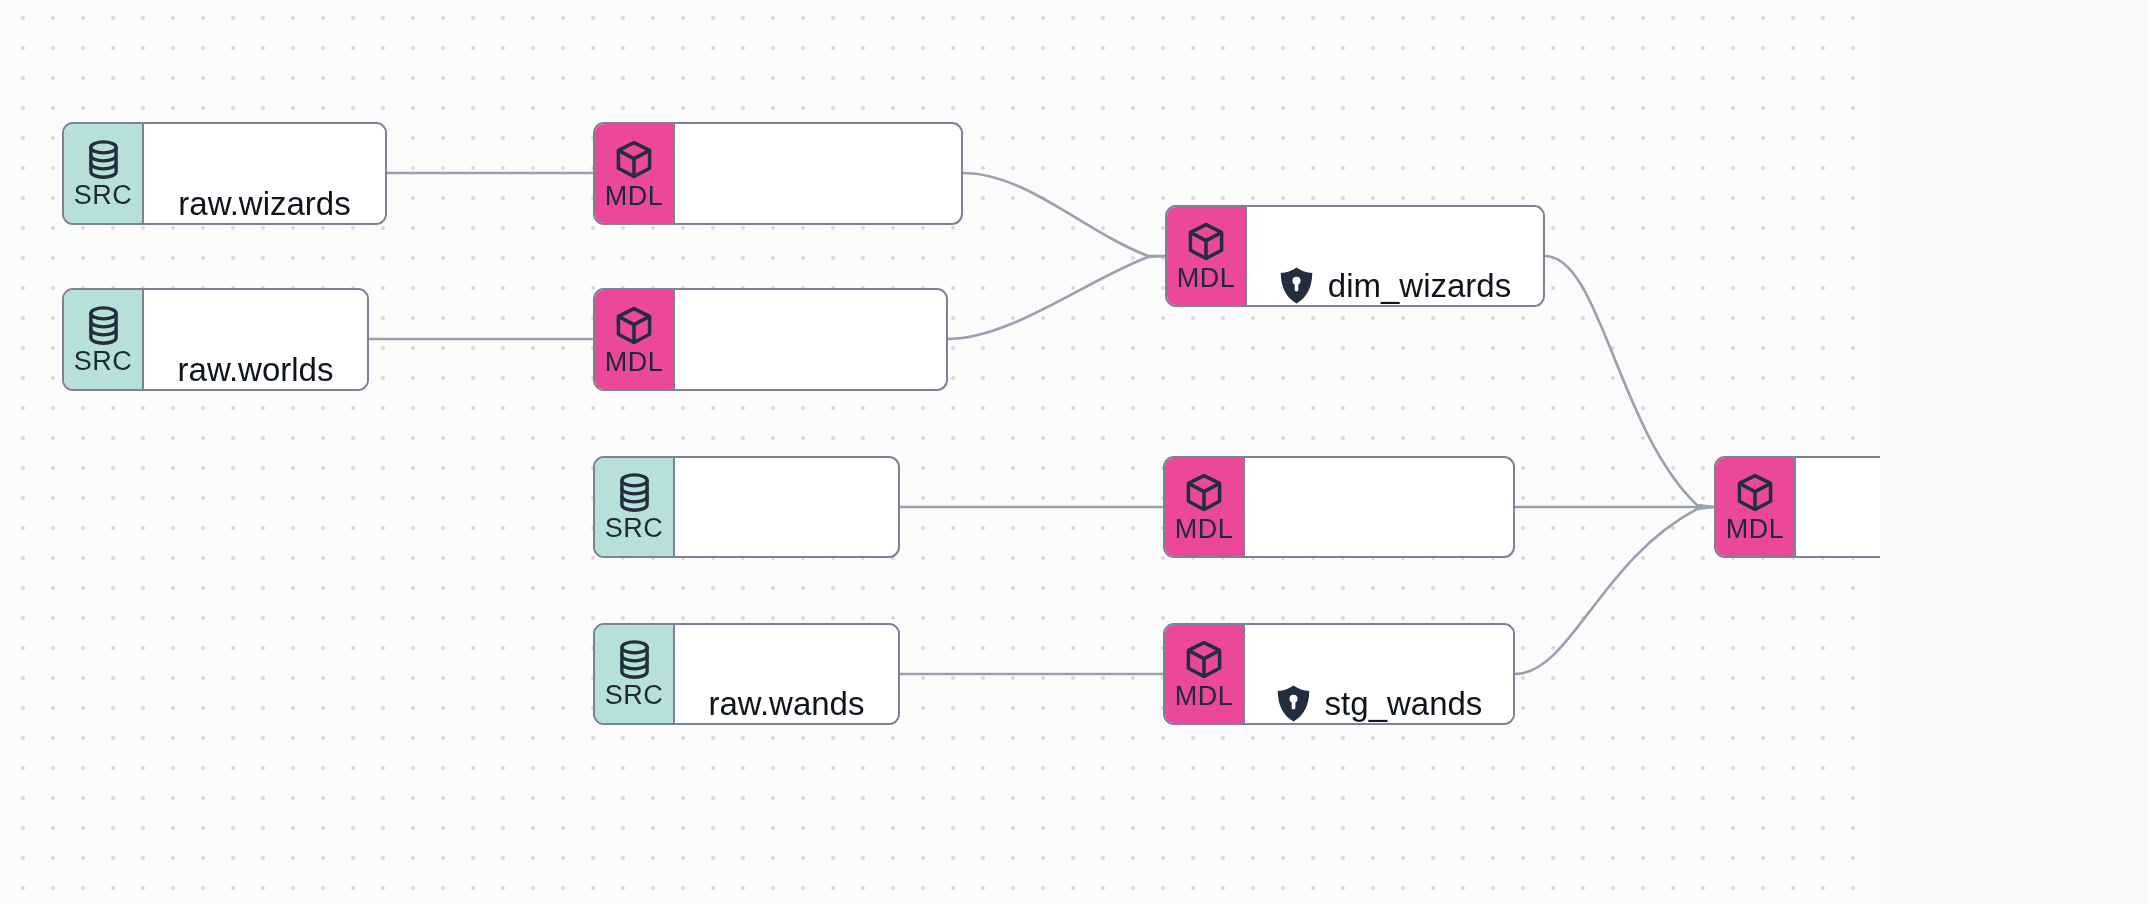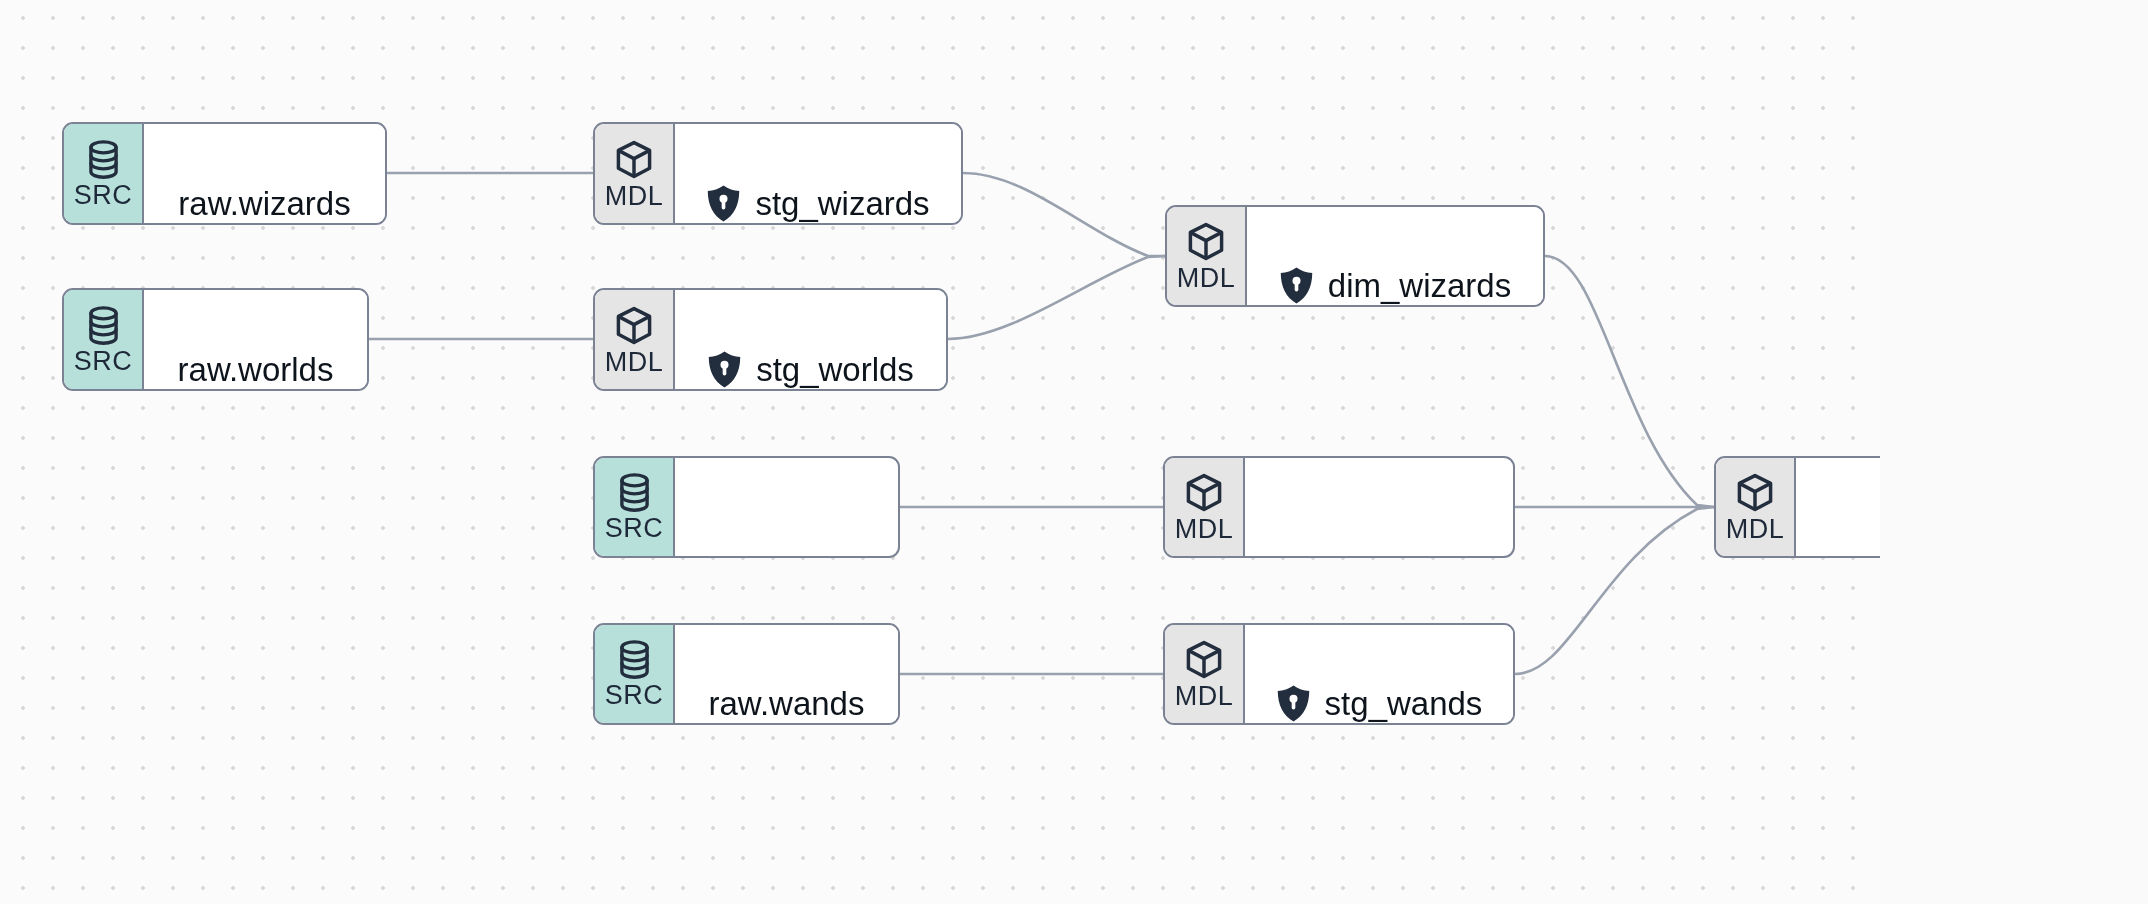--- a/index.html
+++ b/index.html
@@ -45,21 +45,21 @@
     width: 80px;
     border-right: 2.5px solid #7b8294;
     display: flex;
     flex-direction: column;
     align-items: center;
     justify-content: center;
     gap: 1px;
     box-sizing: border-box;
   }
   .node.source .badge { background: #b8e0da; }
-  .node.model  .badge { background: #e5e5e5; }
+  .node.model  .badge { background: #ec4899; }
   .badge-label {
     font-size: 27px;
     line-height: 1;
     color: #1d2838;
     letter-spacing: 0.5px;
   }
   .node .body {
     flex: 1 1 auto;
     display: flex;
     align-items: flex-end;
@@ -114,169 +114,149 @@
 
       <span class="icon cube">
         <svg width="44" height="44" viewBox="0 0 48 48" fill="none" xmlns="http://www.w3.org/2000/svg">
           <path d="M24 5 L41 13.5 L41 33 L24 42 L7 33 L7 13.5 Z" stroke="#222d3d" stroke-width="3.8" stroke-linejoin="round"></path>
           <path d="M7 13.5 L24 22.5 L41 13.5" stroke="#222d3d" stroke-width="3.8" stroke-linejoin="round"></path>
           <path d="M24 22.5 L24 42" stroke="#222d3d" stroke-width="3.8" stroke-linejoin="round"></path>
         </svg>
       </span>
       <span class="badge-label">MDL</span>
     </div>
+  </div>
+    <div class="node source" style="left: 62px; top: 288px; width: 307px; height: 103px;">
+    <div class="badge">
+      <span class="icon db">
+        <svg width="37" height="42" viewBox="0 0 44 50" fill="none" xmlns="http://www.w3.org/2000/svg">
+          <ellipse cx="22" cy="10" rx="15" ry="6.5" stroke="#222d3d" stroke-width="4"></ellipse>
+          <path d="M7 10 V39 C7 42.6 13.7 45.5 22 45.5 C30.3 45.5 37 42.6 37 39 V10" stroke="#222d3d" stroke-width="4" stroke-linecap="round"></path>
+          <path d="M7 19.5 C7 23.1 13.7 26 22 26 C30.3 26 37 23.1 37 19.5" stroke="#222d3d" stroke-width="4" stroke-linecap="round"></path>
+          <path d="M7 29 C7 32.6 13.7 35.5 22 35.5 C30.3 35.5 37 32.6 37 29" stroke="#222d3d" stroke-width="4" stroke-linecap="round"></path>
+        </svg>
+      </span>
+
+      <span class="badge-label">SRC</span>
+    </div>
+    <div class="body">
+
+      <span class="node-label">raw.worlds</span>
+    </div>
+  </div>
+    <div class="node model" style="left: 593px; top: 288px; width: 355px; height: 103px;">
+    <div class="badge">
+
+      <span class="icon cube">
+        <svg width="44" height="44" viewBox="0 0 48 48" fill="none" xmlns="http://www.w3.org/2000/svg">
+          <path d="M24 5 L41 13.5 L41 33 L24 42 L7 33 L7 13.5 Z" stroke="#222d3d" stroke-width="3.8" stroke-linejoin="round"></path>
+          <path d="M7 13.5 L24 22.5 L41 13.5" stroke="#222d3d" stroke-width="3.8" stroke-linejoin="round"></path>
+          <path d="M24 22.5 L24 42" stroke="#222d3d" stroke-width="3.8" stroke-linejoin="round"></path>
+        </svg>
+      </span>
+      <span class="badge-label">MDL</span>
+    </div>
+  </div>
+    <div class="node model" style="left: 1165px; top: 205px; width: 380px; height: 102px;">
+    <div class="badge">
+
+      <span class="icon cube">
+        <svg width="44" height="44" viewBox="0 0 48 48" fill="none" xmlns="http://www.w3.org/2000/svg">
+          <path d="M24 5 L41 13.5 L41 33 L24 42 L7 33 L7 13.5 Z" stroke="#222d3d" stroke-width="3.8" stroke-linejoin="round"></path>
+          <path d="M7 13.5 L24 22.5 L41 13.5" stroke="#222d3d" stroke-width="3.8" stroke-linejoin="round"></path>
+          <path d="M24 22.5 L24 42" stroke="#222d3d" stroke-width="3.8" stroke-linejoin="round"></path>
+        </svg>
+      </span>
+      <span class="badge-label">MDL</span>
+    </div>
     <div class="body">
       <span class="icon shield">
         <svg width="35" height="39" viewBox="0 0 40 44" xmlns="http://www.w3.org/2000/svg">
           <path d="M20 1.5 C25.5 5.5 31.5 7.5 38 7.6 C38 23.5 31.8 35.8 20 42.5 C8.2 35.8 2 23.5 2 7.6 C8.5 7.5 14.5 5.5 20 1.5 Z" fill="#222d3d"></path>
           <circle cx="20" cy="16.5" r="4.6" fill="#ffffff"></circle>
           <path d="M17.9 18.5 h4.2 v8.2 a2.1 2.1 0 0 1 -4.2 0 Z" fill="#ffffff"></path>
         </svg>
       </span>
-      <span class="node-label">stg_wizards</span>
-    </div>
-  </div>
-    <div class="node source" style="left: 62px; top: 288px; width: 307px; height: 103px;">
-    <div class="badge">
-      <span class="icon db">
-        <svg width="37" height="42" viewBox="0 0 44 50" fill="none" xmlns="http://www.w3.org/2000/svg">
-          <ellipse cx="22" cy="10" rx="15" ry="6.5" stroke="#222d3d" stroke-width="4"></ellipse>
-          <path d="M7 10 V39 C7 42.6 13.7 45.5 22 45.5 C30.3 45.5 37 42.6 37 39 V10" stroke="#222d3d" stroke-width="4" stroke-linecap="round"></path>
-          <path d="M7 19.5 C7 23.1 13.7 26 22 26 C30.3 26 37 23.1 37 19.5" stroke="#222d3d" stroke-width="4" stroke-linecap="round"></path>
-          <path d="M7 29 C7 32.6 13.7 35.5 22 35.5 C30.3 35.5 37 32.6 37 29" stroke="#222d3d" stroke-width="4" stroke-linecap="round"></path>
-        </svg>
-      </span>
-
-      <span class="badge-label">SRC</span>
-    </div>
-    <div class="body">
-
-      <span class="node-label">raw.worlds</span>
-    </div>
-  </div>
-    <div class="node model" style="left: 593px; top: 288px; width: 355px; height: 103px;">
+      <span class="node-label">dim_wizards</span>
+    </div>
+  </div>
+    <div class="node source" style="left: 593px; top: 456px; width: 307px; height: 102px;">
+    <div class="badge">
+      <span class="icon db">
+        <svg width="37" height="42" viewBox="0 0 44 50" fill="none" xmlns="http://www.w3.org/2000/svg">
+          <ellipse cx="22" cy="10" rx="15" ry="6.5" stroke="#222d3d" stroke-width="4"></ellipse>
+          <path d="M7 10 V39 C7 42.6 13.7 45.5 22 45.5 C30.3 45.5 37 42.6 37 39 V10" stroke="#222d3d" stroke-width="4" stroke-linecap="round"></path>
+          <path d="M7 19.5 C7 23.1 13.7 26 22 26 C30.3 26 37 23.1 37 19.5" stroke="#222d3d" stroke-width="4" stroke-linecap="round"></path>
+          <path d="M7 29 C7 32.6 13.7 35.5 22 35.5 C30.3 35.5 37 32.6 37 29" stroke="#222d3d" stroke-width="4" stroke-linecap="round"></path>
+        </svg>
+      </span>
+
+      <span class="badge-label">SRC</span>
+    </div>
+  </div>
+    <div class="node model" style="left: 1163px; top: 456px; width: 352px; height: 102px;">
+    <div class="badge">
+
+      <span class="icon cube">
+        <svg width="44" height="44" viewBox="0 0 48 48" fill="none" xmlns="http://www.w3.org/2000/svg">
+          <path d="M24 5 L41 13.5 L41 33 L24 42 L7 33 L7 13.5 Z" stroke="#222d3d" stroke-width="3.8" stroke-linejoin="round"></path>
+          <path d="M7 13.5 L24 22.5 L41 13.5" stroke="#222d3d" stroke-width="3.8" stroke-linejoin="round"></path>
+          <path d="M24 22.5 L24 42" stroke="#222d3d" stroke-width="3.8" stroke-linejoin="round"></path>
+        </svg>
+      </span>
+      <span class="badge-label">MDL</span>
+    </div>
+  </div>
+    <div class="node model" style="left: 1714px; top: 456px; width: 345px; height: 102px;">
+    <div class="badge">
+
+      <span class="icon cube">
+        <svg width="44" height="44" viewBox="0 0 48 48" fill="none" xmlns="http://www.w3.org/2000/svg">
+          <path d="M24 5 L41 13.5 L41 33 L24 42 L7 33 L7 13.5 Z" stroke="#222d3d" stroke-width="3.8" stroke-linejoin="round"></path>
+          <path d="M7 13.5 L24 22.5 L41 13.5" stroke="#222d3d" stroke-width="3.8" stroke-linejoin="round"></path>
+          <path d="M24 22.5 L24 42" stroke="#222d3d" stroke-width="3.8" stroke-linejoin="round"></path>
+        </svg>
+      </span>
+      <span class="badge-label">MDL</span>
+    </div>
+  </div>
+    <div class="node source" style="left: 593px; top: 623px; width: 307px; height: 102px;">
+    <div class="badge">
+      <span class="icon db">
+        <svg width="37" height="42" viewBox="0 0 44 50" fill="none" xmlns="http://www.w3.org/2000/svg">
+          <ellipse cx="22" cy="10" rx="15" ry="6.5" stroke="#222d3d" stroke-width="4"></ellipse>
+          <path d="M7 10 V39 C7 42.6 13.7 45.5 22 45.5 C30.3 45.5 37 42.6 37 39 V10" stroke="#222d3d" stroke-width="4" stroke-linecap="round"></path>
+          <path d="M7 19.5 C7 23.1 13.7 26 22 26 C30.3 26 37 23.1 37 19.5" stroke="#222d3d" stroke-width="4" stroke-linecap="round"></path>
+          <path d="M7 29 C7 32.6 13.7 35.5 22 35.5 C30.3 35.5 37 32.6 37 29" stroke="#222d3d" stroke-width="4" stroke-linecap="round"></path>
+        </svg>
+      </span>
+
+      <span class="badge-label">SRC</span>
+    </div>
+    <div class="body">
+
+      <span class="node-label">raw.wands</span>
+    </div>
+  </div>
+    <div class="node model" style="left: 1163px; top: 623px; width: 352px; height: 102px;">
     <div class="badge">
 
       <span class="icon cube">
         <svg width="44" height="44" viewBox="0 0 48 48" fill="none" xmlns="http://www.w3.org/2000/svg">
           <path d="M24 5 L41 13.5 L41 33 L24 42 L7 33 L7 13.5 Z" stroke="#222d3d" stroke-width="3.8" stroke-linejoin="round"></path>
           <path d="M7 13.5 L24 22.5 L41 13.5" stroke="#222d3d" stroke-width="3.8" stroke-linejoin="round"></path>
           <path d="M24 22.5 L24 42" stroke="#222d3d" stroke-width="3.8" stroke-linejoin="round"></path>
         </svg>
       </span>
       <span class="badge-label">MDL</span>
     </div>
     <div class="body">
       <span class="icon shield">
         <svg width="35" height="39" viewBox="0 0 40 44" xmlns="http://www.w3.org/2000/svg">
           <path d="M20 1.5 C25.5 5.5 31.5 7.5 38 7.6 C38 23.5 31.8 35.8 20 42.5 C8.2 35.8 2 23.5 2 7.6 C8.5 7.5 14.5 5.5 20 1.5 Z" fill="#222d3d"></path>
           <circle cx="20" cy="16.5" r="4.6" fill="#ffffff"></circle>
           <path d="M17.9 18.5 h4.2 v8.2 a2.1 2.1 0 0 1 -4.2 0 Z" fill="#ffffff"></path>
         </svg>
       </span>
-      <span class="node-label">stg_worlds</span>
-    </div>
-  </div>
-    <div class="node model" style="left: 1165px; top: 205px; width: 380px; height: 102px;">
-    <div class="badge">
-
-      <span class="icon cube">
-        <svg width="44" height="44" viewBox="0 0 48 48" fill="none" xmlns="http://www.w3.org/2000/svg">
-          <path d="M24 5 L41 13.5 L41 33 L24 42 L7 33 L7 13.5 Z" stroke="#222d3d" stroke-width="3.8" stroke-linejoin="round"></path>
-          <path d="M7 13.5 L24 22.5 L41 13.5" stroke="#222d3d" stroke-width="3.8" stroke-linejoin="round"></path>
-          <path d="M24 22.5 L24 42" stroke="#222d3d" stroke-width="3.8" stroke-linejoin="round"></path>
-        </svg>
-      </span>
-      <span class="badge-label">MDL</span>
-    </div>
-    <div class="body">
-      <span class="icon shield">
-        <svg width="35" height="39" viewBox="0 0 40 44" xmlns="http://www.w3.org/2000/svg">
-          <path d="M20 1.5 C25.5 5.5 31.5 7.5 38 7.6 C38 23.5 31.8 35.8 20 42.5 C8.2 35.8 2 23.5 2 7.6 C8.5 7.5 14.5 5.5 20 1.5 Z" fill="#222d3d"></path>
-          <circle cx="20" cy="16.5" r="4.6" fill="#ffffff"></circle>
-          <path d="M17.9 18.5 h4.2 v8.2 a2.1 2.1 0 0 1 -4.2 0 Z" fill="#ffffff"></path>
-        </svg>
-      </span>
-      <span class="node-label">dim_wizards</span>
-    </div>
-  </div>
-    <div class="node source" style="left: 593px; top: 456px; width: 307px; height: 102px;">
-    <div class="badge">
-      <span class="icon db">
-        <svg width="37" height="42" viewBox="0 0 44 50" fill="none" xmlns="http://www.w3.org/2000/svg">
-          <ellipse cx="22" cy="10" rx="15" ry="6.5" stroke="#222d3d" stroke-width="4"></ellipse>
-          <path d="M7 10 V39 C7 42.6 13.7 45.5 22 45.5 C30.3 45.5 37 42.6 37 39 V10" stroke="#222d3d" stroke-width="4" stroke-linecap="round"></path>
-          <path d="M7 19.5 C7 23.1 13.7 26 22 26 C30.3 26 37 23.1 37 19.5" stroke="#222d3d" stroke-width="4" stroke-linecap="round"></path>
-          <path d="M7 29 C7 32.6 13.7 35.5 22 35.5 C30.3 35.5 37 32.6 37 29" stroke="#222d3d" stroke-width="4" stroke-linecap="round"></path>
-        </svg>
-      </span>
-
-      <span class="badge-label">SRC</span>
-    </div>
-  </div>
-    <div class="node model" style="left: 1163px; top: 456px; width: 352px; height: 102px;">
-    <div class="badge">
-
-      <span class="icon cube">
-        <svg width="44" height="44" viewBox="0 0 48 48" fill="none" xmlns="http://www.w3.org/2000/svg">
-          <path d="M24 5 L41 13.5 L41 33 L24 42 L7 33 L7 13.5 Z" stroke="#222d3d" stroke-width="3.8" stroke-linejoin="round"></path>
-          <path d="M7 13.5 L24 22.5 L41 13.5" stroke="#222d3d" stroke-width="3.8" stroke-linejoin="round"></path>
-          <path d="M24 22.5 L24 42" stroke="#222d3d" stroke-width="3.8" stroke-linejoin="round"></path>
-        </svg>
-      </span>
-      <span class="badge-label">MDL</span>
-    </div>
-  </div>
-    <div class="node model" style="left: 1714px; top: 456px; width: 345px; height: 102px;">
-    <div class="badge">
-
-      <span class="icon cube">
-        <svg width="44" height="44" viewBox="0 0 48 48" fill="none" xmlns="http://www.w3.org/2000/svg">
-          <path d="M24 5 L41 13.5 L41 33 L24 42 L7 33 L7 13.5 Z" stroke="#222d3d" stroke-width="3.8" stroke-linejoin="round"></path>
-          <path d="M7 13.5 L24 22.5 L41 13.5" stroke="#222d3d" stroke-width="3.8" stroke-linejoin="round"></path>
-          <path d="M24 22.5 L24 42" stroke="#222d3d" stroke-width="3.8" stroke-linejoin="round"></path>
-        </svg>
-      </span>
-      <span class="badge-label">MDL</span>
-    </div>
-  </div>
-    <div class="node source" style="left: 593px; top: 623px; width: 307px; height: 102px;">
-    <div class="badge">
-      <span class="icon db">
-        <svg width="37" height="42" viewBox="0 0 44 50" fill="none" xmlns="http://www.w3.org/2000/svg">
-          <ellipse cx="22" cy="10" rx="15" ry="6.5" stroke="#222d3d" stroke-width="4"></ellipse>
-          <path d="M7 10 V39 C7 42.6 13.7 45.5 22 45.5 C30.3 45.5 37 42.6 37 39 V10" stroke="#222d3d" stroke-width="4" stroke-linecap="round"></path>
-          <path d="M7 19.5 C7 23.1 13.7 26 22 26 C30.3 26 37 23.1 37 19.5" stroke="#222d3d" stroke-width="4" stroke-linecap="round"></path>
-          <path d="M7 29 C7 32.6 13.7 35.5 22 35.5 C30.3 35.5 37 32.6 37 29" stroke="#222d3d" stroke-width="4" stroke-linecap="round"></path>
-        </svg>
-      </span>
-
-      <span class="badge-label">SRC</span>
-    </div>
-    <div class="body">
-
-      <span class="node-label">raw.wands</span>
-    </div>
-  </div>
-    <div class="node model" style="left: 1163px; top: 623px; width: 352px; height: 102px;">
-    <div class="badge">
-
-      <span class="icon cube">
-        <svg width="44" height="44" viewBox="0 0 48 48" fill="none" xmlns="http://www.w3.org/2000/svg">
-          <path d="M24 5 L41 13.5 L41 33 L24 42 L7 33 L7 13.5 Z" stroke="#222d3d" stroke-width="3.8" stroke-linejoin="round"></path>
-          <path d="M7 13.5 L24 22.5 L41 13.5" stroke="#222d3d" stroke-width="3.8" stroke-linejoin="round"></path>
-          <path d="M24 22.5 L24 42" stroke="#222d3d" stroke-width="3.8" stroke-linejoin="round"></path>
-        </svg>
-      </span>
-      <span class="badge-label">MDL</span>
-    </div>
-    <div class="body">
-      <span class="icon shield">
-        <svg width="35" height="39" viewBox="0 0 40 44" xmlns="http://www.w3.org/2000/svg">
-          <path d="M20 1.5 C25.5 5.5 31.5 7.5 38 7.6 C38 23.5 31.8 35.8 20 42.5 C8.2 35.8 2 23.5 2 7.6 C8.5 7.5 14.5 5.5 20 1.5 Z" fill="#222d3d"></path>
-          <circle cx="20" cy="16.5" r="4.6" fill="#ffffff"></circle>
-          <path d="M17.9 18.5 h4.2 v8.2 a2.1 2.1 0 0 1 -4.2 0 Z" fill="#ffffff"></path>
-        </svg>
-      </span>
       <span class="node-label">stg_wands</span>
     </div>
   </div>
   </div>
 
 </body></html>

